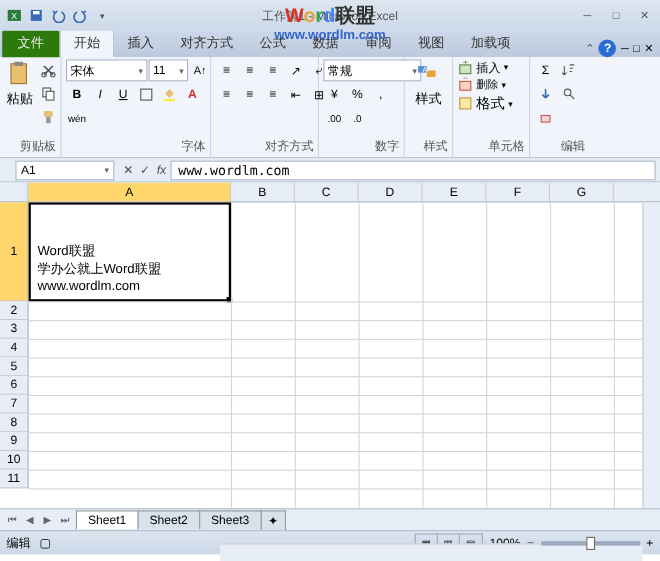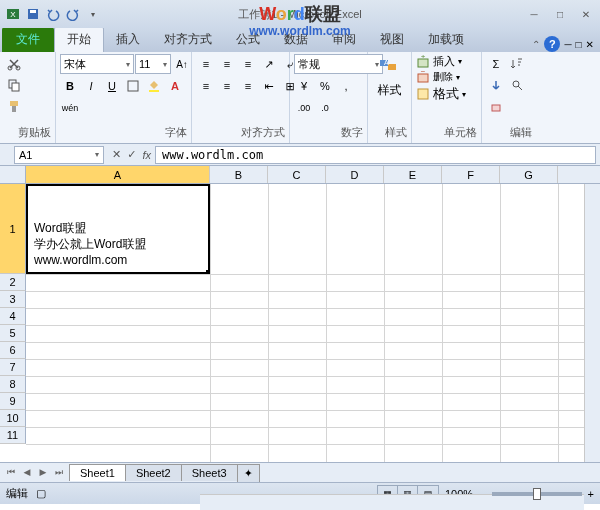--- a/index.html
+++ b/index.html
@@ -8,21 +8,21 @@
 .qat { display: flex; gap: 2px; align-items: center; }
 .qat-btn { width: 18px; height: 18px; display: flex; align-items: center; justify-content: center; border-radius: 2px; }
 .title-text { position: absolute; left: 50%; transform: translateX(-50%); font-size: 11px; color: #555; }
 .watermark { position: absolute; left: 50%; transform: translateX(-50%); top: 2px; font-size: 18px; font-weight: bold; pointer-events: none; z-index: 10; }
 .watermark .w1 { color: #d93025; } .watermark .w2 { color: #e8a33d; } .watermark .w3 { color: #34a853; } .watermark .w4 { color: #4285f4; } .watermark .w5 { color: #333; }
 .watermark-url { position: absolute; left: 50%; transform: translateX(-50%); top: 24px; font-size: 12px; color: #3366cc; z-index: 10; font-weight: bold; }
 .win-controls { margin-left: auto; display: flex; gap: 6px; }
 .win-btn { width: 20px; height: 16px; display: flex; align-items: center; justify-content: center; color: #555; font-size: 10px; }
 .tabs { height: 24px; background: linear-gradient(#cdd9e9, #bcc9dd); display: flex; align-items: flex-end; padding-left: 2px; }
 .tab { padding: 4px 12px; font-size: 12px; color: #333; border-top-left-radius: 3px; border-top-right-radius: 3px; }
-.tab.file { background: #2b7a0b; color: #5eead4; padding: 4px 14px; }
+.tab.file { background: #2b7a0b; color: #e5e5e5; padding: 4px 14px; }
 .tab.active { background: #f1f5fb; border: 1px solid #a5b3c8; border-bottom: none; text-align: center; }
 .tab-right { margin-left: auto; display: flex; gap: 4px; padding-right: 6px; align-items: center; }
 .help-icon { width: 16px; height: 16px; background: #2b6cd4; color: #fff; border-radius: 50%; font-size: 11px; display: flex; align-items: center; justify-content: center; font-weight: bold; }
 .ribbon { height: 92px; background: #f1f5fb; border-bottom: 1px solid #a5b3c8; display: flex; }
 .rgroup { border-right: 1px solid #c9d4e4; padding: 2px 4px; display: flex; flex-direction: column; }
 .rgroup-content { flex: 1; display: flex; align-items: flex-start; gap: 2px; }
 .rgroup-label { text-align: right; font-size: 11px; color: #555; padding: 1px 0; }
 .big-btn { width: 38px; display: flex; flex-direction: column; align-items: center; gap: 2px; padding: 2px; }
 .big-icon { width: 24px; height: 24px; }
 .small-btns { display: flex; flex-direction: column; gap: 1px; }
@@ -121,20 +121,27 @@
     <div class="help-icon">?</div>
     <div style="font-size:10px">─</div>
     <div style="font-size:10px">□</div>
     <div style="font-size:10px">✕</div>
   </div>
 </div>
 
 <div class="ribbon">
   <div class="rgroup" style="width:56px">
     <div class="rgroup-content">
+      <div class="big-btn">
+        <svg class="big-icon">
+            <rect x="4" y="2" width="14" height="18" fill="#e8c070" stroke="#a07030"></rect>
+            <rect x="7" y="0" width="8" height="4" fill="#888"></rect>
+          </svg>
+        <span>粘贴</span>
+      </div>
       <div class="small-btns">
         <div class="sbtn">
             <svg width="14" height="14">
               <path d="M3 3 L11 11 M11 3 L3 11" stroke="#555" stroke-width="1.5"></path>
               <circle cx="3" cy="11" r="2" fill="none" stroke="#555"></circle>
               <circle cx="11" cy="11" r="2" fill="none" stroke="#555"></circle>
             </svg>
           </div>
         <div class="sbtn">
             <svg width="14" height="14">

